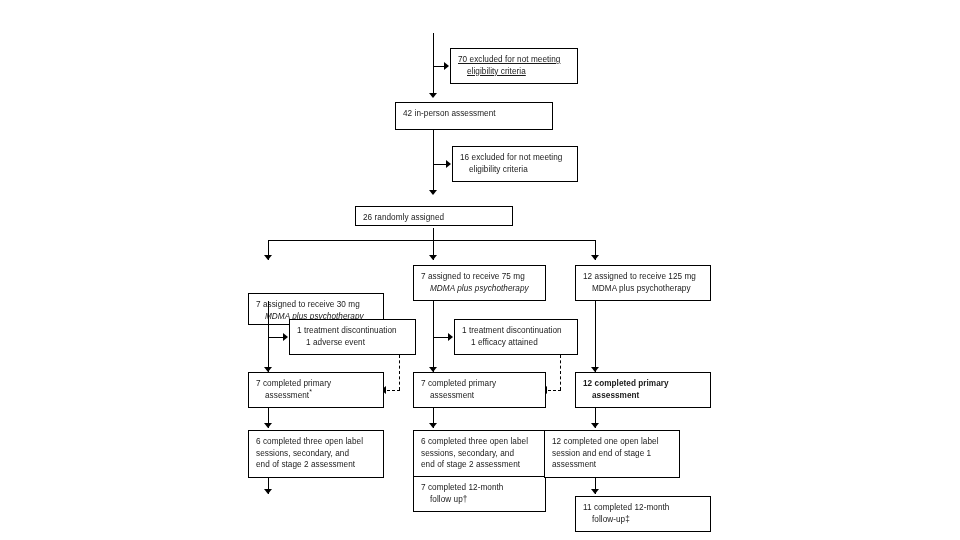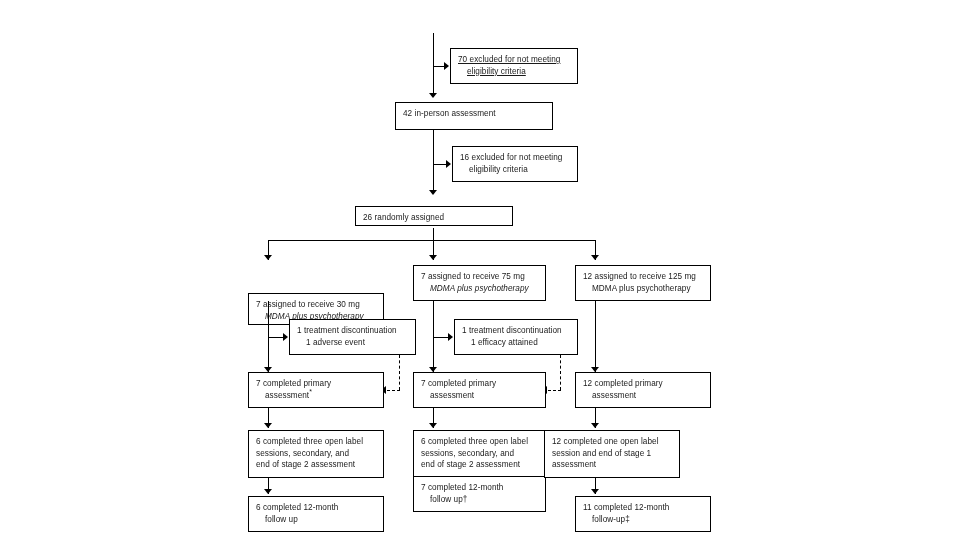--- a/index.html
+++ b/index.html
@@ -140,24 +140,20 @@
 
   <div class="node" style="left:248px;top:430px;width:136px;height:48px;">
     <span class="ln">6 completed three open label</span>
     <span class="ln">sessions, secondary, and</span>
     <span class="ln">end of stage 2 assessment</span>
   </div>
 
   <div class="vline" style="left:268px;top:478px;height:16px;"></div>
   <div class="arrow-down" style="left:264px;top:489px;"></div>
 
-  <div class="node indent" style="left:248px;top:496px;width:136px;height:36px;">
-    <span class="ln">6 completed 12-month</span>
-    <span class="ln">follow up</span>
-  </div>
 
   <div class="vline" style="left:433px;top:301px;height:71px;"></div>
   <div class="arrow-down" style="left:429px;top:367px;"></div>
 
   <div class="hline" style="left:433px;top:337px;width:18px;"></div>
   <div class="arrow-right" style="left:448px;top:333px;"></div>
 
   <div class="node indent" style="left:454px;top:319px;width:124px;height:36px;">
     <span class="ln">1 treatment discontinuation</span>
     <span class="ln">1 efficacy attained</span>
@@ -185,21 +181,21 @@
   <div class="arrow-down" style="left:429px;top:489px;"></div>
 
   <div class="node indent" style="left:413px;top:476px;width:133px;height:36px;">
     <span class="ln">7 completed 12-month</span>
     <span class="ln">follow up†</span>
   </div>
 
   <div class="vline" style="left:595px;top:301px;height:71px;"></div>
   <div class="arrow-down" style="left:591px;top:367px;"></div>
 
-  <div class="node indent" style="left:575px;top:372px;width:136px;height:36px;">
+  <div class="node indent" style="left:575px;top:372px;width:136px;height:36px;font-weight:bold;">
     <span class="ln">12 completed primary</span>
     <span class="ln">assessment</span>
   </div>
 
   <div class="vline" style="left:595px;top:408px;height:20px;"></div>
   <div class="arrow-down" style="left:591px;top:423px;"></div>
 
   <div class="node" style="left:544px;top:430px;width:136px;height:48px;">
     <span class="ln">12 completed one open label</span>
     <span class="ln">session and end of stage 1</span>

